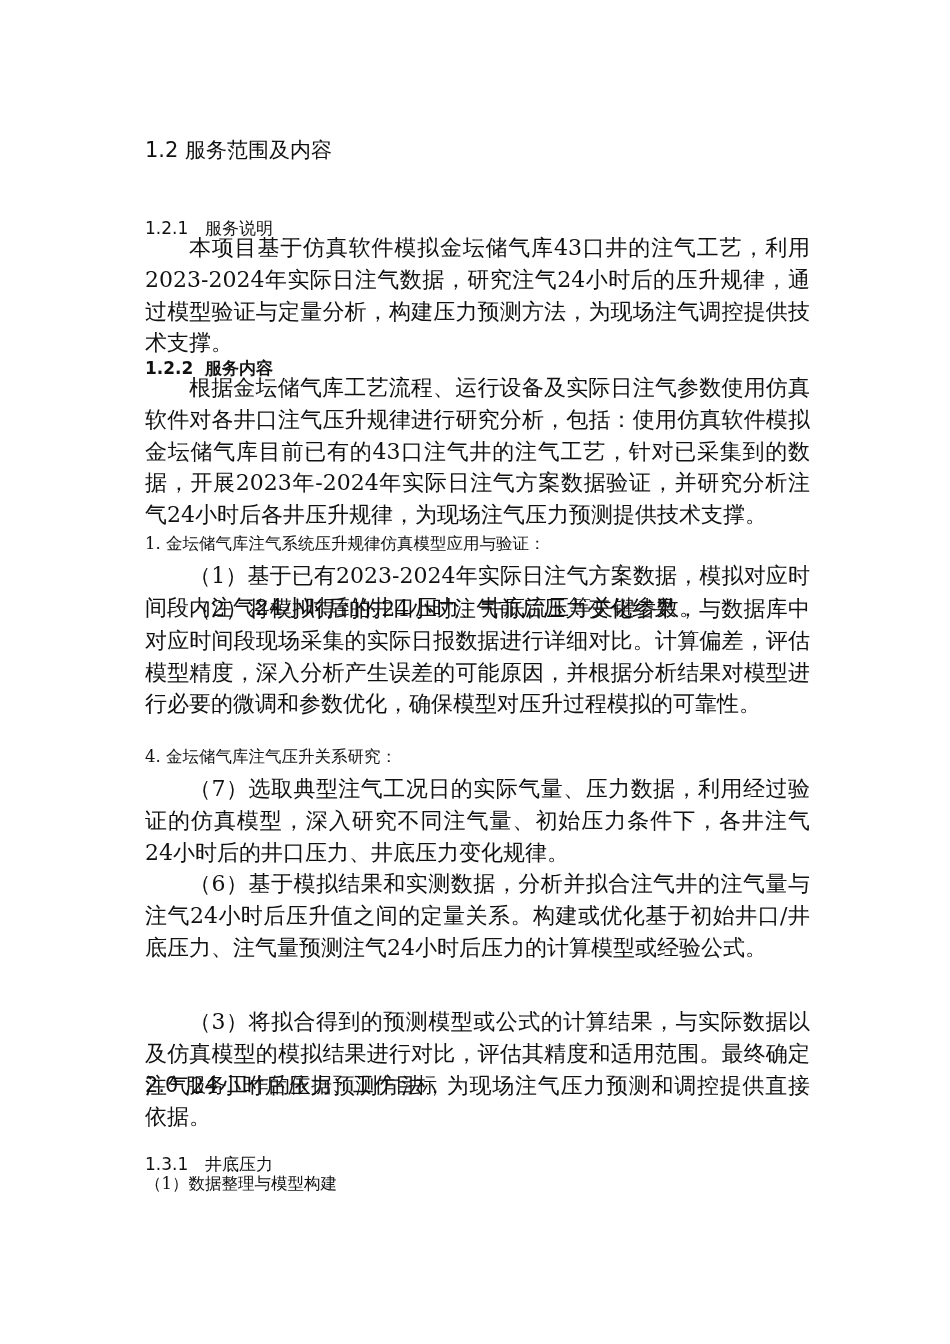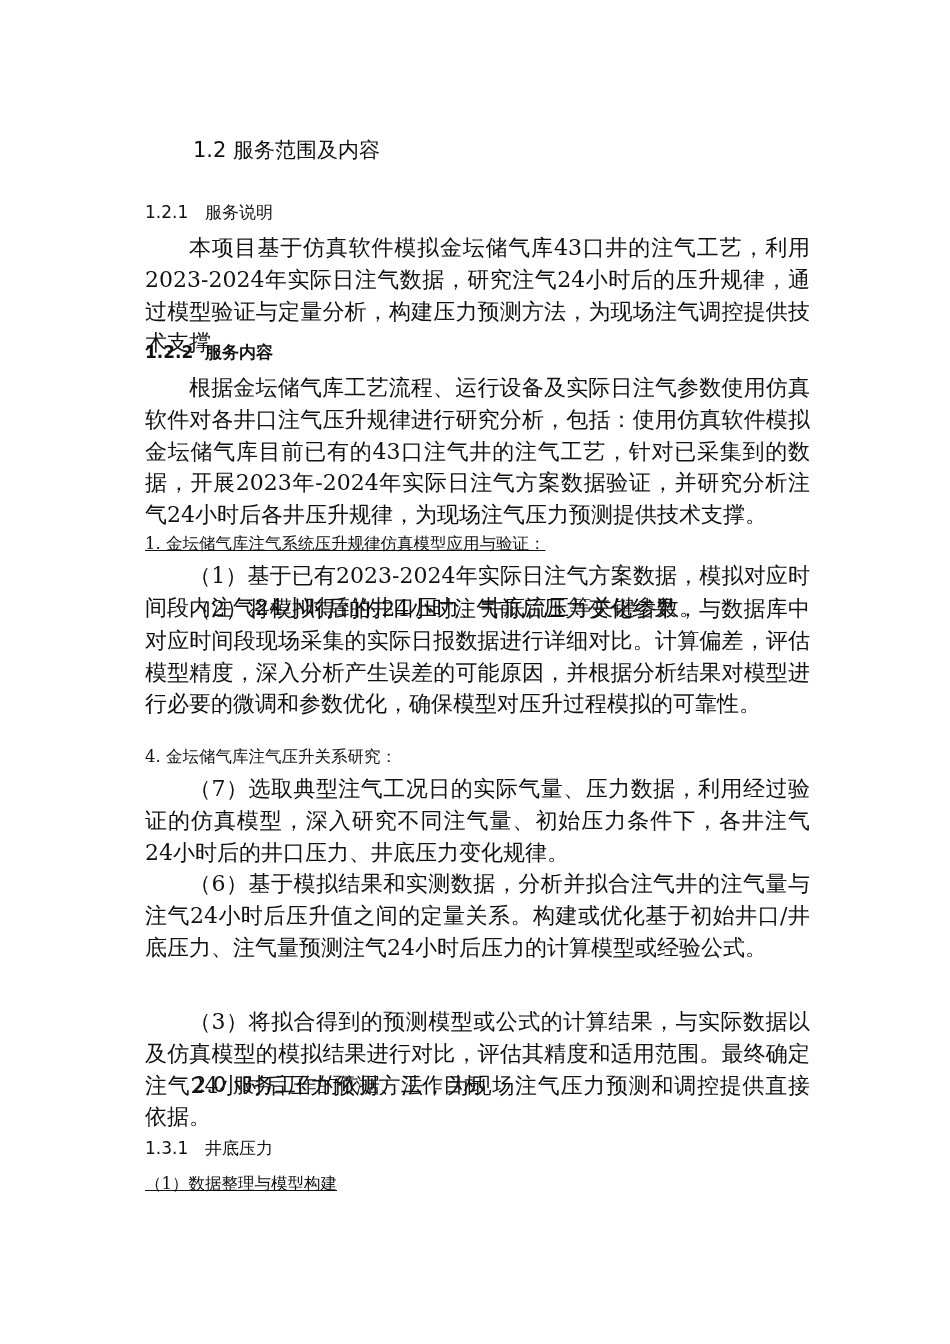--- a/index.html
+++ b/index.html
@@ -1,22 +1,22 @@
 <!DOCTYPE html>
 <html><head>
 <meta charset="utf-8">
 <style>
   html, body { margin: 0; padding: 0; background: #ffffff; }
   body { width: 950px; height: 1344px; position: relative; overflow: hidden;
          font-family: "DejaVu Serif", "Liberation Serif", serif; color: #111; }
   .page { position: absolute; left: 145px; top: 0; width: 665px; }
   .h2 { position: absolute; left: 0; font-family: "DejaVu Sans", "Liberation Sans", sans-serif;
-        font-size: 21px; font-weight: normal; white-space: nowrap; margin-left: 48px; }
+        font-size: 21px; font-weight: normal; white-space: nowrap; }
   .h3 { position: absolute; left: 0; font-family: "DejaVu Sans", "Liberation Sans", sans-serif;
-        font-size: 17px; white-space: nowrap; }
+        font-size: 17px; white-space: nowrap; margin-top: 16px; }
   .h3 .num { display: inline-block; width: 60px; }
   .para { position: absolute; left: 0; width: 665px; font-size: 22px; line-height: 31.8px;
           text-align: justify; text-justify: inter-character; margin: 0; }
   .indent { text-indent: 2em; }
   .item { position: absolute; left: 0; font-size: 16.5px; line-height: 31.8px; white-space: nowrap; margin: 0; }
 </style>
 </head>
 <body>
 
 <div class="page">
@@ -26,29 +26,29 @@
   <div class="h3" style="top:201px;">
     <span class="num">1.2.1</span><span>服务说明</span>
   </div>
   <p class="para indent" style="top:232px;">本项目基于仿真软件模拟金坛储气库43口井的注气工艺，利用2023-2024年实际日注气数据，研究注气24小时后的压升规律，通过模型验证与定量分析，构建压力预测方法，为现场注气调控提供技术支撑。</p>
 
   <div class="h3" style="top:341px;font-weight:bold;">
     <span class="num">1.2.2</span><span>服务内容</span>
   </div>
   <p class="para indent" style="top:372px;">根据金坛储气库工艺流程、运行设备及实际日注气参数使用仿真软件对各井口注气压升规律进行研究分析，包括：使用仿真软件模拟金坛储气库目前已有的43口注气井的注气工艺，针对已采集到的数据，开展2023年-2024年实际日注气方案数据验证，并研究分析注气24小时后各井压升规律，为现场注气压力预测提供技术支撑。</p>
 
-  <p class="item" style="top:528px;text-decoration:underline;">1. 金坛储气库注气系统压升规律仿真模型应用与验证：</p>
+  <p class="item" style="top:528px;">1. 金坛储气库注气系统压升规律仿真模型应用与验证：</p>
   <p class="para indent" style="top:560px;">（1）基于已有2023-2024年实际日注气方案数据，模拟对应时间段内注气24小时后的井口压力、井底流压等关键参数。</p>
   <p class="para indent" style="top:593px;">（2）将模拟得到的24小时注气前后压力变化结果，与数据库中对应时间段现场采集的实际日报数据进行详细对比。计算偏差，评估模型精度，深入分析产生误差的可能原因，并根据分析结果对模型进行必要的微调和参数优化，确保模型对压升过程模拟的可靠性。</p>
 
   <p class="item" style="top:741px;">4. 金坛储气库注气压升关系研究：</p>
   <p class="para indent" style="top:773px;">（7）选取典型注气工况日的实际气量、压力数据，利用经过验证的仿真模型，深入研究不同注气量、初始压力条件下，各井注气24小时后的井口压力、井底压力变化规律。</p>
   <p class="para indent" style="top:868px;">（6）基于模拟结果和实测数据，分析并拟合注气井的注气量与注气24小时后压升值之间的定量关系。构建或优化基于初始井口/井底压力、注气量预测注气24小时后压力的计算模型或经验公式。</p>
   <p class="para indent" style="top:1006px;">（3）将拟合得到的预测模型或公式的计算结果，与实际数据以及仿真模型的模拟结果进行对比，评估其精度和适用范围。最终确定注气24小时后压力预测方法，为现场注气压力预测和调控提供直接依据。</p>
 
   <div class="h2" style="top:1071px;">2.0  服务工作的依据、工作目标</div>
 
   <div class="h3" style="top:1137px;">
     <span class="num">1.3.1</span><span>井底压力</span>
   </div>
-  <p class="item" style="top:1168px;text-decoration:underline;">（1）数据整理与模型构建</p>
+  <p class="item" style="top:1168px;">（1）数据整理与模型构建</p>
 
 </div>
 
 </body></html>

